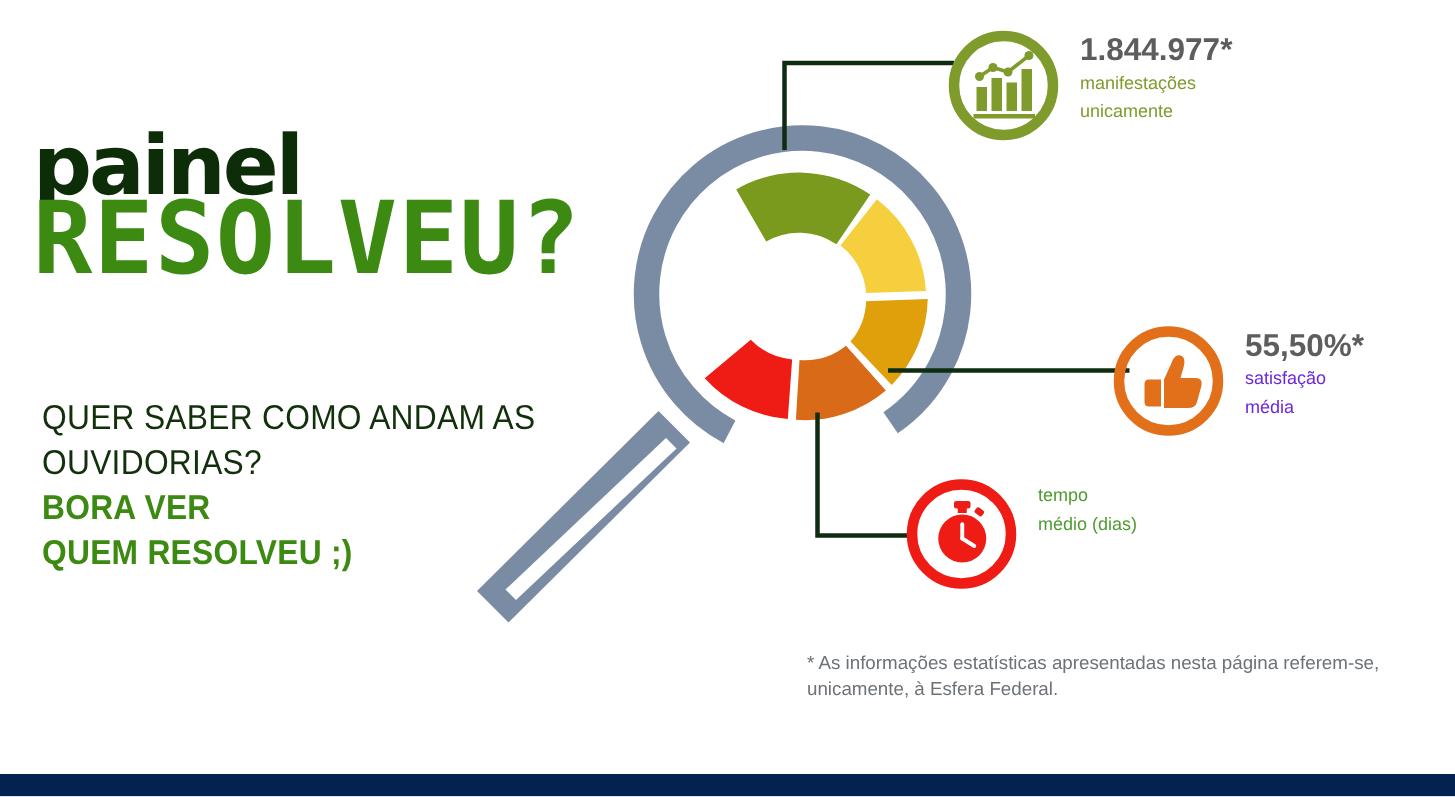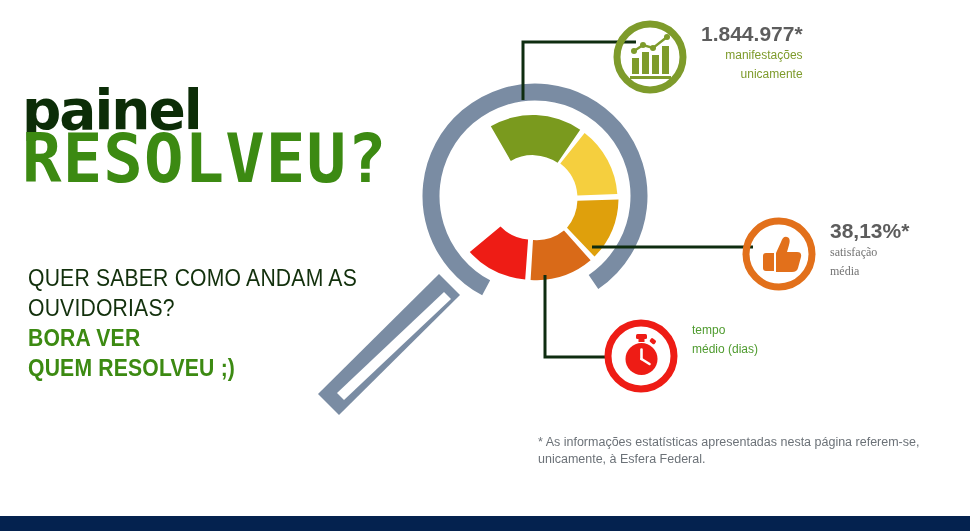--- a/index.html
+++ b/index.html
@@ -100,24 +100,24 @@
     line-height: 24px;
     color: #5d5d5d;
     white-space: nowrap;
   }
   .metric-label {
     font-family: "Liberation Sans", sans-serif;
     font-size: 12px;
     line-height: 19px;
     white-space: nowrap;
   }
-  #metric-manifestacoes { left: 611px; top: 18px; text-align: right; }
+  #metric-manifestacoes { left: 630px; top: 18px; }
   #metric-manifestacoes .metric-label { color: #7e9b2b; }
   #metric-satisfacao { left: 740px; top: 215px; }
-  #metric-satisfacao .metric-label { color: #737373; font-family: Liberation Serif, serif; }
+  #metric-satisfacao .metric-label { color: #6d28d9; }
   #metric-tempo { left: 602px; top: 317px; }
   #metric-tempo .metric-label { color: #4f9b2f; }
 
   
   #footnote {
     position: absolute;
     left: 538px;
     top: 434px;
     width: 400px;
     font-family: "Liberation Sans", sans-serif;
@@ -207,21 +207,21 @@
 
   <div class="metric" id="metric-satisfacao">
     <div class="metric-icon">
       <svg width="78" height="78" viewBox="0 0 78 78">
         <circle cx="39" cy="39" r="33" fill="none" stroke="#e2701b" stroke-width="7"></circle>
         <path d="M 26 38 L 34 38 L 34 56 L 26 56 Q 23 56 23 53 L 23 41 Q 23 38 26 38 Z" fill="#e2701b"></path>
         <path d="M 36 38 L 41 27 Q 43 21 47 22 Q 51 23 49 30 L 47 37 L 57 37 Q 62 37 61 42 L 58 53 Q 57 57 52 57 L 36 57 Z" fill="#e2701b"></path>
       </svg>
     </div>
     <div class="metric-text">
-      <div class="metric-value">38,13%*</div>
+      <div class="metric-value">55,50%*</div>
       <div class="metric-label">satisfação</div>
       <div class="metric-label">média</div>
     </div>
   </div>
 
   <div class="metric" id="metric-tempo">
     <div class="metric-icon">
       <svg width="78" height="78" viewBox="0 0 78 78">
         <circle cx="39" cy="39" r="33" fill="none" stroke="#ee1c15" stroke-width="7"></circle>
         <rect x="34" y="17" width="11" height="5" rx="1.5" fill="#ee1c15"></rect>

